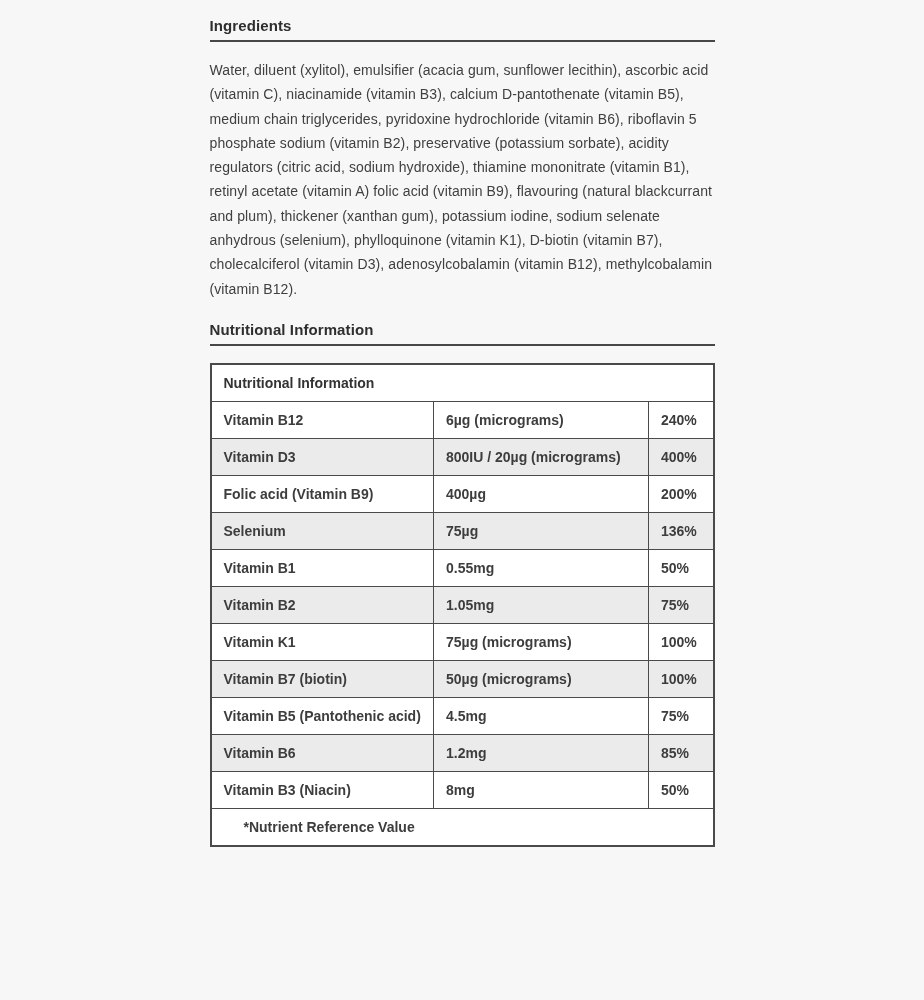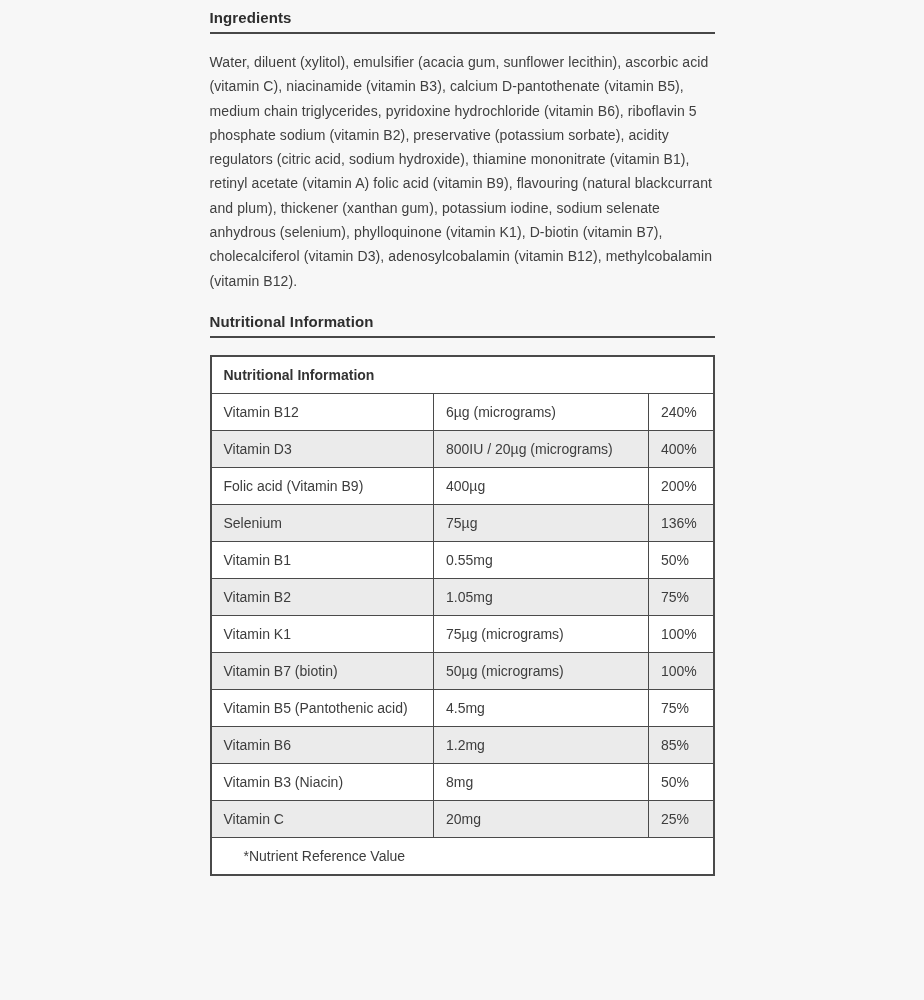--- a/index.html
+++ b/index.html
@@ -7,21 +7,21 @@
     margin: 0;
     padding: 0;
     width: 924px;
     height: 1000px;
     background: #f7f7f7;
     font-family: "Liberation Sans", "DejaVu Sans", sans-serif;
     color: #3d3d3d;
   }
   .content {
     width: 505px;
-    margin: 0 auto;
+    margin: 8px auto;
     padding-top: 9px;
   }
   .section-heading {
     font-size: 15px;
     font-weight: bold;
     color: #2e2e2e;
     margin: 0;
     padding-bottom: 6px;
     border-bottom: 2px solid #474747;
     letter-spacing: 0.1px;
@@ -47,21 +47,21 @@
     color: #3d3d3d;
   }
   .col-name   { width: 223px; }
   .col-amount { width: 215px; }
   .col-nrv    { width: 65px;  }
   table.nutrition-table th,
   table.nutrition-table td {
     border: 1px solid #4a4a4a;
     padding: 10px 12px;
     text-align: left;
-    font-weight: normal;
+    font-weight: bold;
     vertical-align: middle;
     overflow: hidden;
     white-space: nowrap;
   }
   tr.title-row th {
     font-weight: bold;
     background: #ffffff;
     color: #333333;
   }
   tr.header-row th {
@@ -144,25 +144,20 @@
         <tr>
     <td>Vitamin B6</td>
     <td>1.2mg</td>
     <td>85%</td>
   </tr>
         <tr>
     <td>Vitamin B3 (Niacin)</td>
     <td>8mg</td>
     <td>50%</td>
   </tr>
-        <tr>
-    <td>Vitamin C</td>
-    <td>20mg</td>
-    <td>25%</td>
-  </tr>
       </tbody>
     <tbody>
       <tr class="footnote-row">
         <td colspan="3">*Nutrient Reference Value</td>
       </tr>
     </tbody>
   </table>
 
 </div>
 

